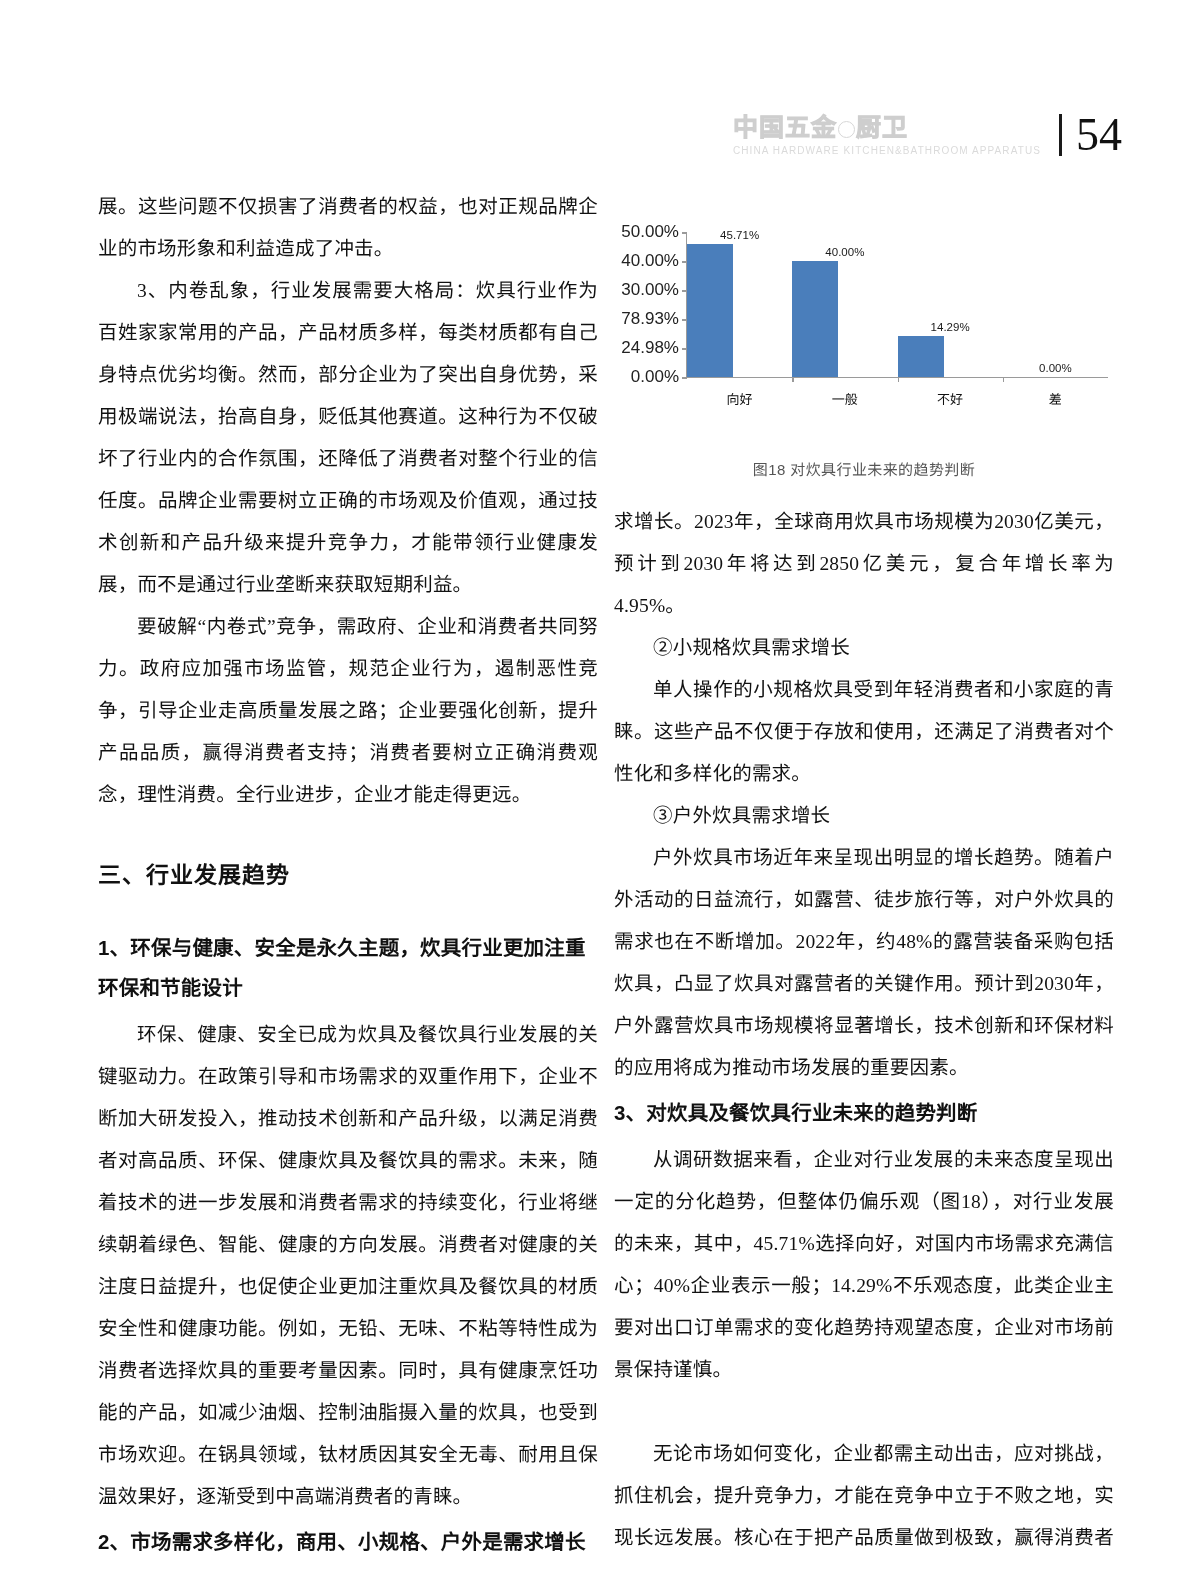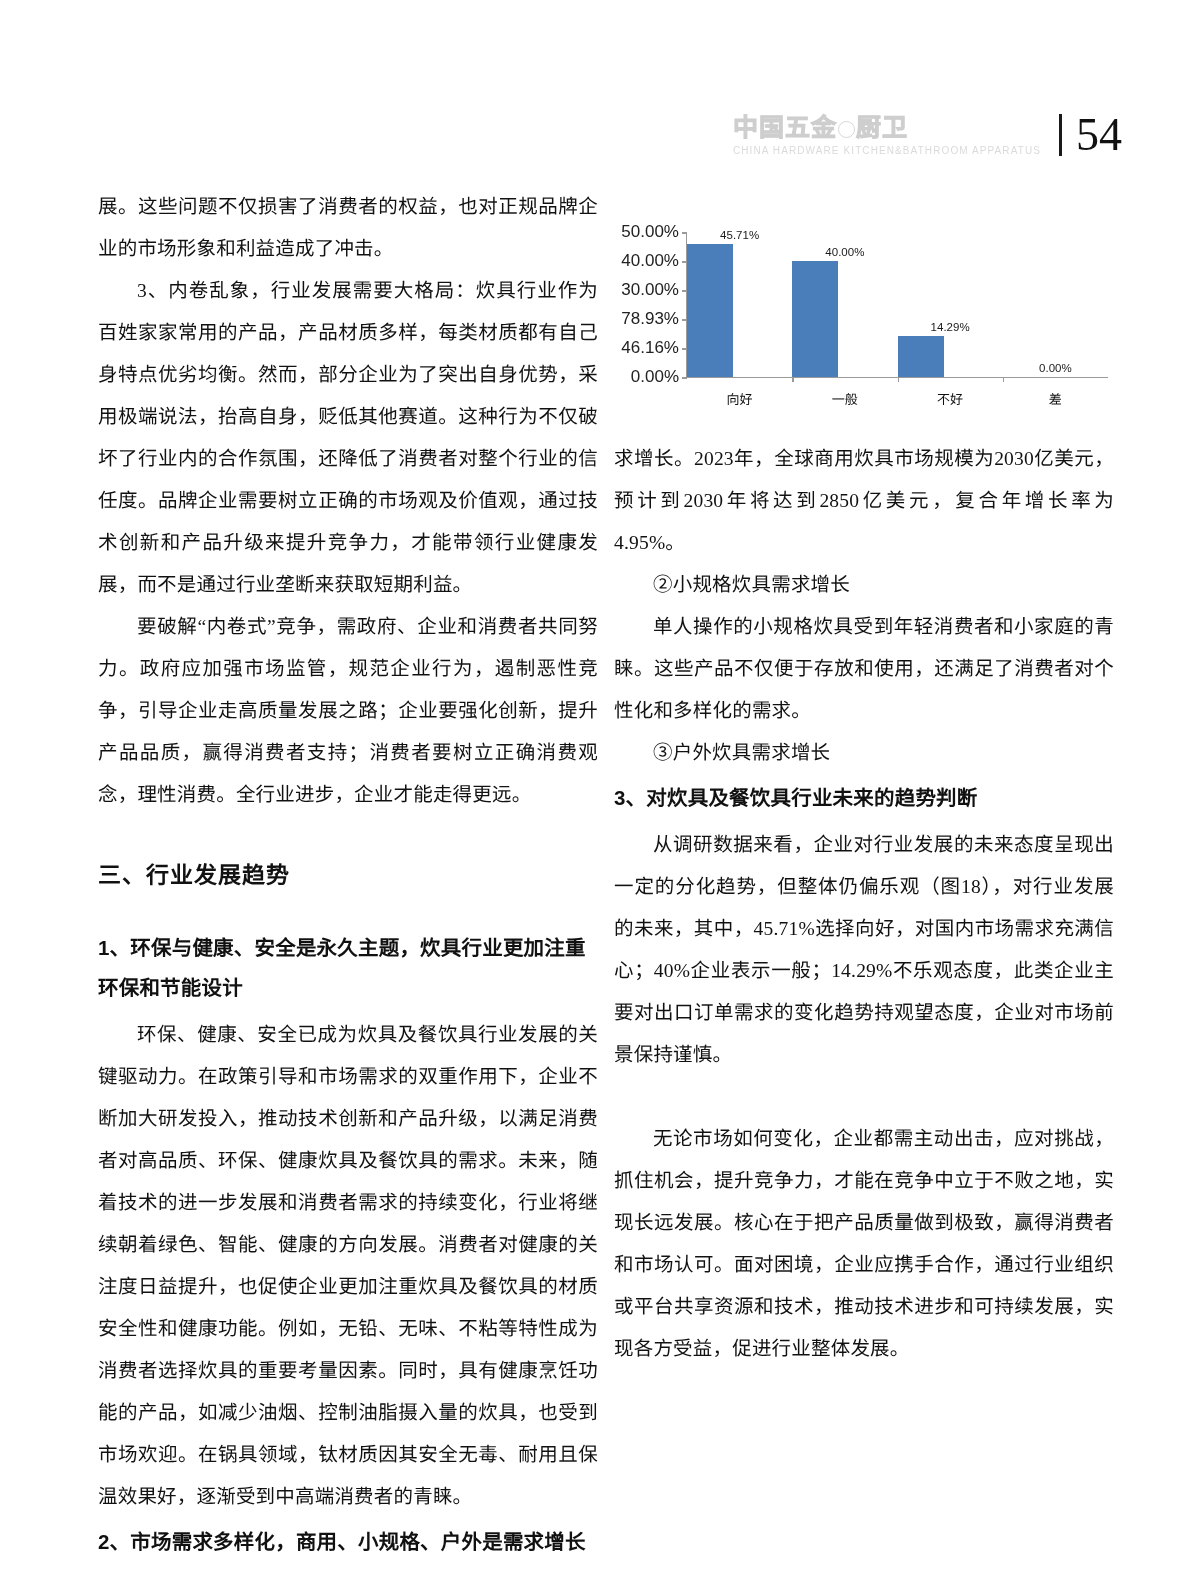--- a/index.html
+++ b/index.html
@@ -234,21 +234,21 @@
 
   </div>
 
   <div class="col">
 
     <div class="figure">
       <div class="chart">
         <div class="plot">
 
           <div class="ytick" style="bottom:0%">0.00%</div>
-          <div class="ytick" style="bottom:20%">46.16%</div>
+          <div class="ytick" style="bottom:20%">24.98%</div>
           <div class="ytick" style="bottom:40%">78.93%</div>
           <div class="ytick" style="bottom:60%">30.00%</div>
           <div class="ytick" style="bottom:80%">40.00%</div>
           <div class="ytick" style="bottom:100%">50.00%</div>
 
           <div class="bars">
             <div class="bar-cell">
               <div class="bar-value" style="bottom: calc(91.42% + 3px);">45.71%</div>
               <div class="bar" style="height: 91.42%; background: rgb(74, 126, 187);"></div>
               <div class="xlabel">向好</div>
@@ -265,26 +265,28 @@
             </div>
             <div class="bar-cell">
               <div class="bar-value" style="bottom: calc(0% + 3px);">0.00%</div>
               <div class="bar" style="height: 0%; background: rgb(74, 126, 187);"></div>
               <div class="xlabel">差</div>
             </div>
           </div>
 
         </div>
       </div>
+      <div class="fig-caption">图18 对炊具行业未来的趋势判断</div>
     </div>
     <div class="gap-after-figure"></div>
 
     <p class="para">求增长。2023年，全球商用炊具市场规模为2030亿美元，预计到2030年将达到2850亿美元，复合年增长率为4.95%。</p>
     <p class="para indent">②小规格炊具需求增长</p>
     <p class="para indent">单人操作的小规格炊具受到年轻消费者和小家庭的青睐。这些产品不仅便于存放和使用，还满足了消费者对个性化和多样化的需求。</p>
     <p class="para indent">③户外炊具需求增长</p>
+    <p class="para indent">户外炊具市场近年来呈现出明显的增长趋势。随着户外活动的日益流行，如露营、徒步旅行等，对户外炊具的需求也在不断增加。2022年，约48%的露营装备采购包括炊具，凸显了炊具对露营者的关键作用。预计到2030年，户外露营炊具市场规模将显著增长，技术创新和环保材料的应用将成为推动市场发展的重要因素。</p>
 
     <h3 class="sub-title tight">3、对炊具及餐饮具行业未来的趋势判断</h3>
     <p class="para indent">从调研数据来看，企业对行业发展的未来态度呈现出一定的分化趋势，但整体仍偏乐观（图18），对行业发展的未来，其中，45.71%选择向好，对国内市场需求充满信心；40%企业表示一般；14.29%不乐观态度，此类企业主要对出口订单需求的变化趋势持观望态度，企业对市场前景保持谨慎。</p>
 
     <p class="para indent" style="margin-top:42px"><span>无论市场如何变化，企业都需主动出击，应对挑战，抓住机会，提升竞争力，才能在竞争中立于不败之地，实现长远发展。核心在于把产品质量做到极致，赢得消费者和市场认可。面对困境，企业应携手合作，通过行业组织或平台共享资源和技术，推动技术进步和可持续发展，实现各方受益，促进行业整体发展。</span></p>
   </div>
 </div>
 
 </body></html>

